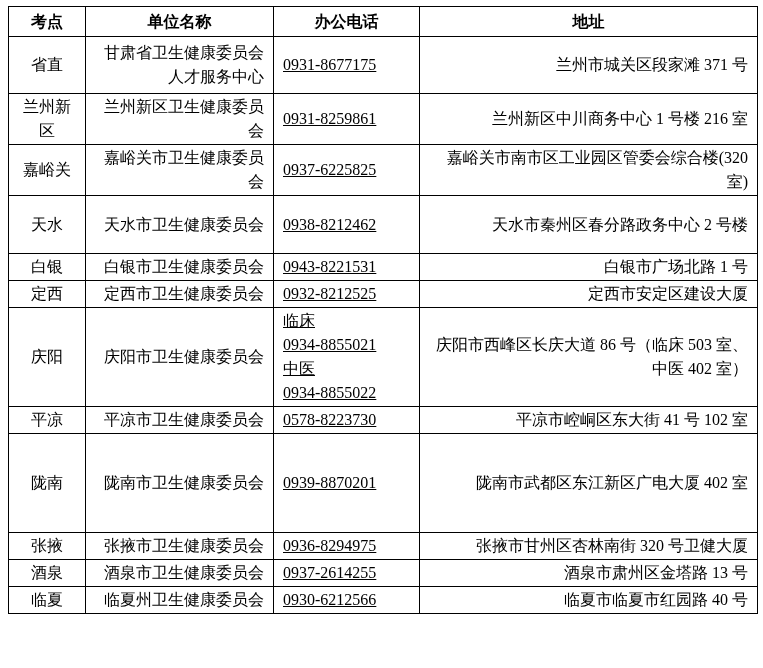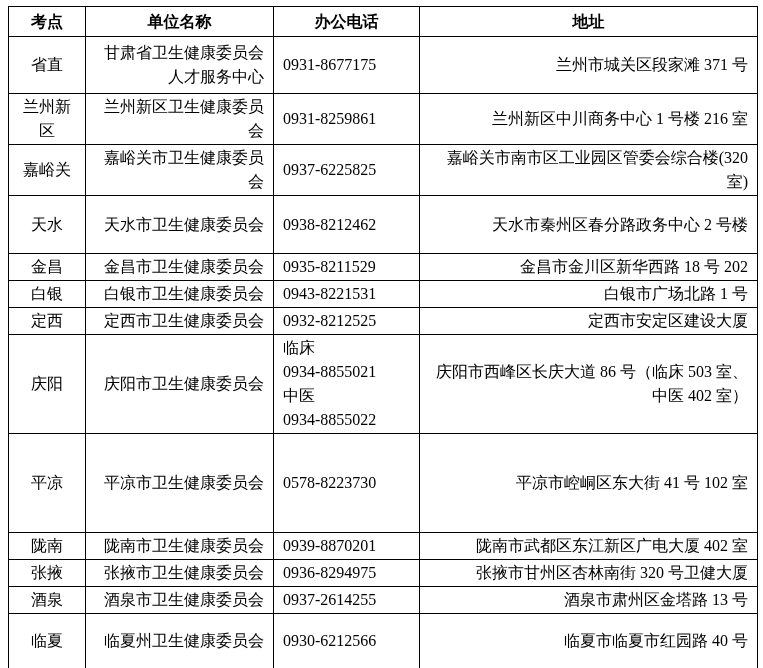--- a/index.html
+++ b/index.html
@@ -56,21 +56,21 @@
   td.address-cell { text-align: right; padding-left: 12px; }
 
   
   tbody tr { height: 27px; }
   tbody tr:nth-child(1)  { height: 57px; padding-left: 23px; }  
   tbody tr:nth-child(3)  { height: 50px; padding-left: 36px; }  
   tbody tr:nth-child(4)  { height: 58px; margin-left: 20px; }  
   tbody tr:nth-child(9)  { height: 99px; }  
   tbody tr:nth-child(13) { height: 55px; }  
 
-  .phone-line { line-height: 24px; }
+  .phone-line { line-height: 24px; text-decoration: underline; }
 </style>
 </head>
 <body>
 
 <div class="page">
   <table class="contact-table">
     <colgroup>
       <col class="c-site">
       <col class="c-unit">
       <col class="c-phone">
@@ -109,28 +109,20 @@
           </td>
           <td class="address-cell">嘉峪关市南市区工业园区管委会综合楼(320 室)</td>
         </tr>
         <tr>
           <td class="site-cell">天水</td>
           <td class="unit-cell">天水市卫生健康委员会</td>
           <td class="phone-cell">
             <div class="phone-line">0938-8212462</div>
           </td>
           <td class="address-cell">天水市秦州区春分路政务中心 2 号楼</td>
-        </tr>
-        <tr>
-          <td class="site-cell">金昌</td>
-          <td class="unit-cell">金昌市卫生健康委员会</td>
-          <td class="phone-cell">
-            <div class="phone-line">0935-8211529</div>
-          </td>
-          <td class="address-cell">金昌市金川区新华西路 18 号 202</td>
         </tr>
         <tr>
           <td class="site-cell">白银</td>
           <td class="unit-cell">白银市卫生健康委员会</td>
           <td class="phone-cell">
             <div class="phone-line">0943-8221531</div>
           </td>
           <td class="address-cell">白银市广场北路 1 号</td>
         </tr>
         <tr>

